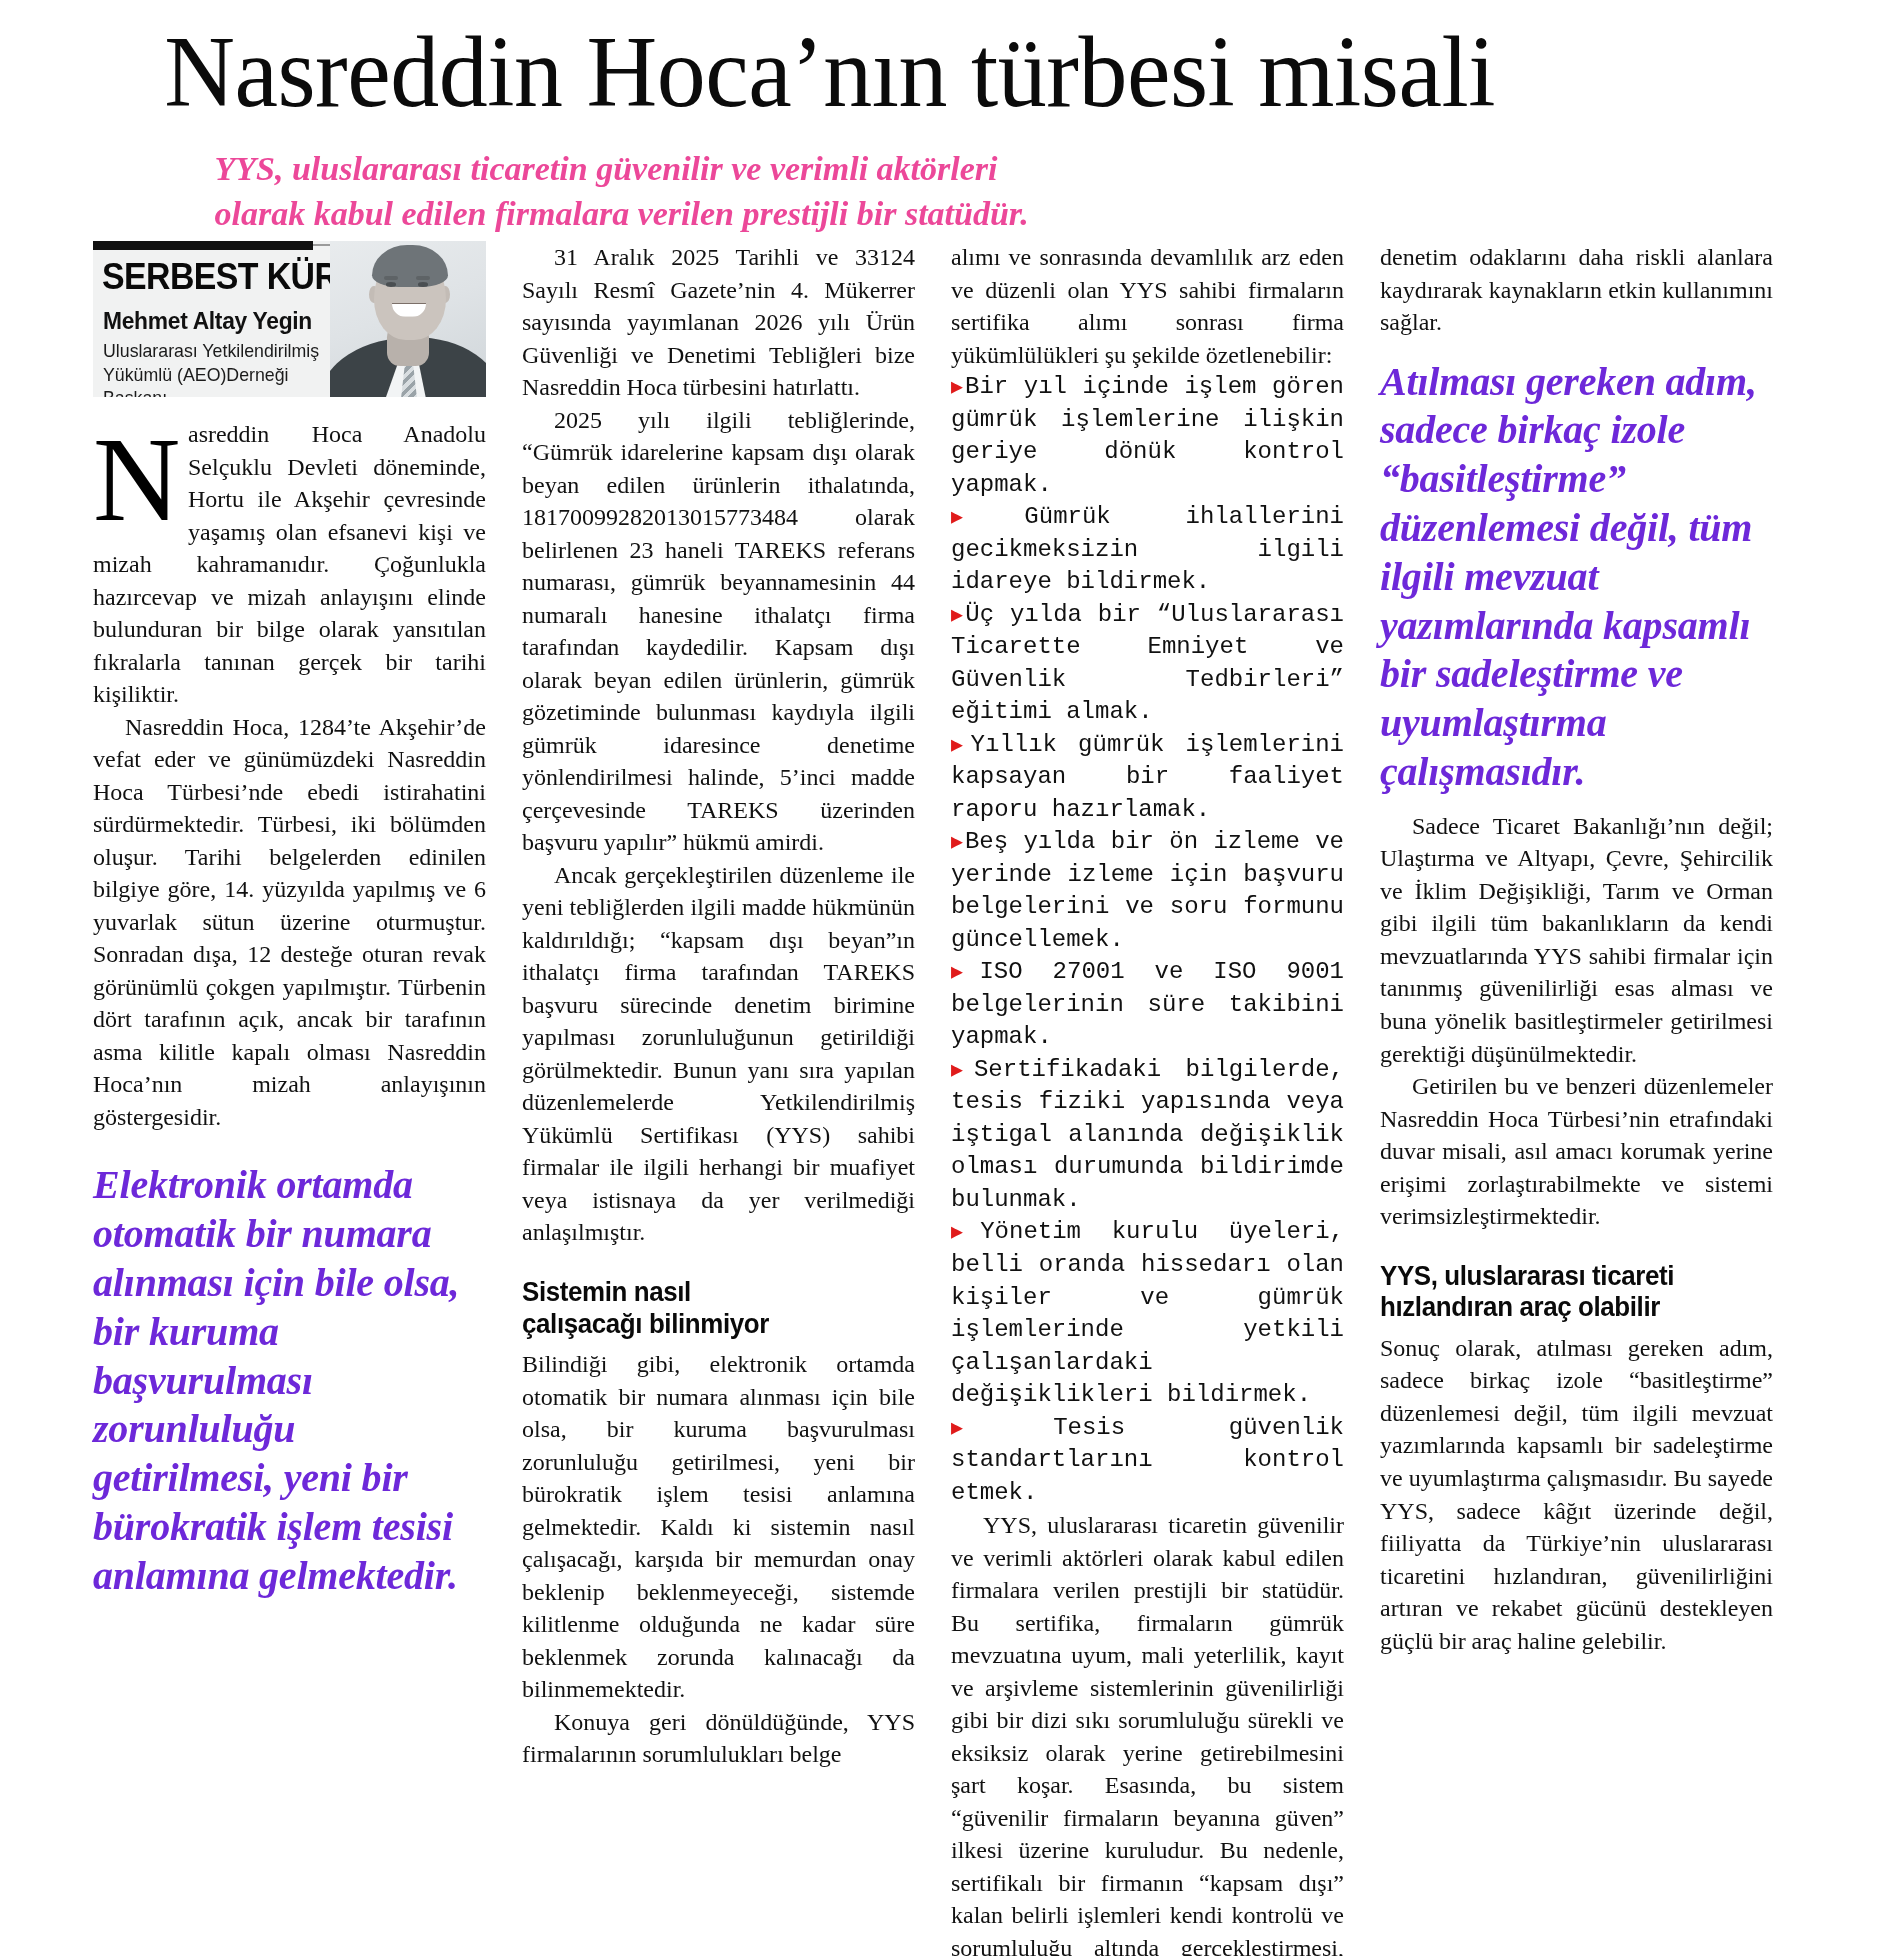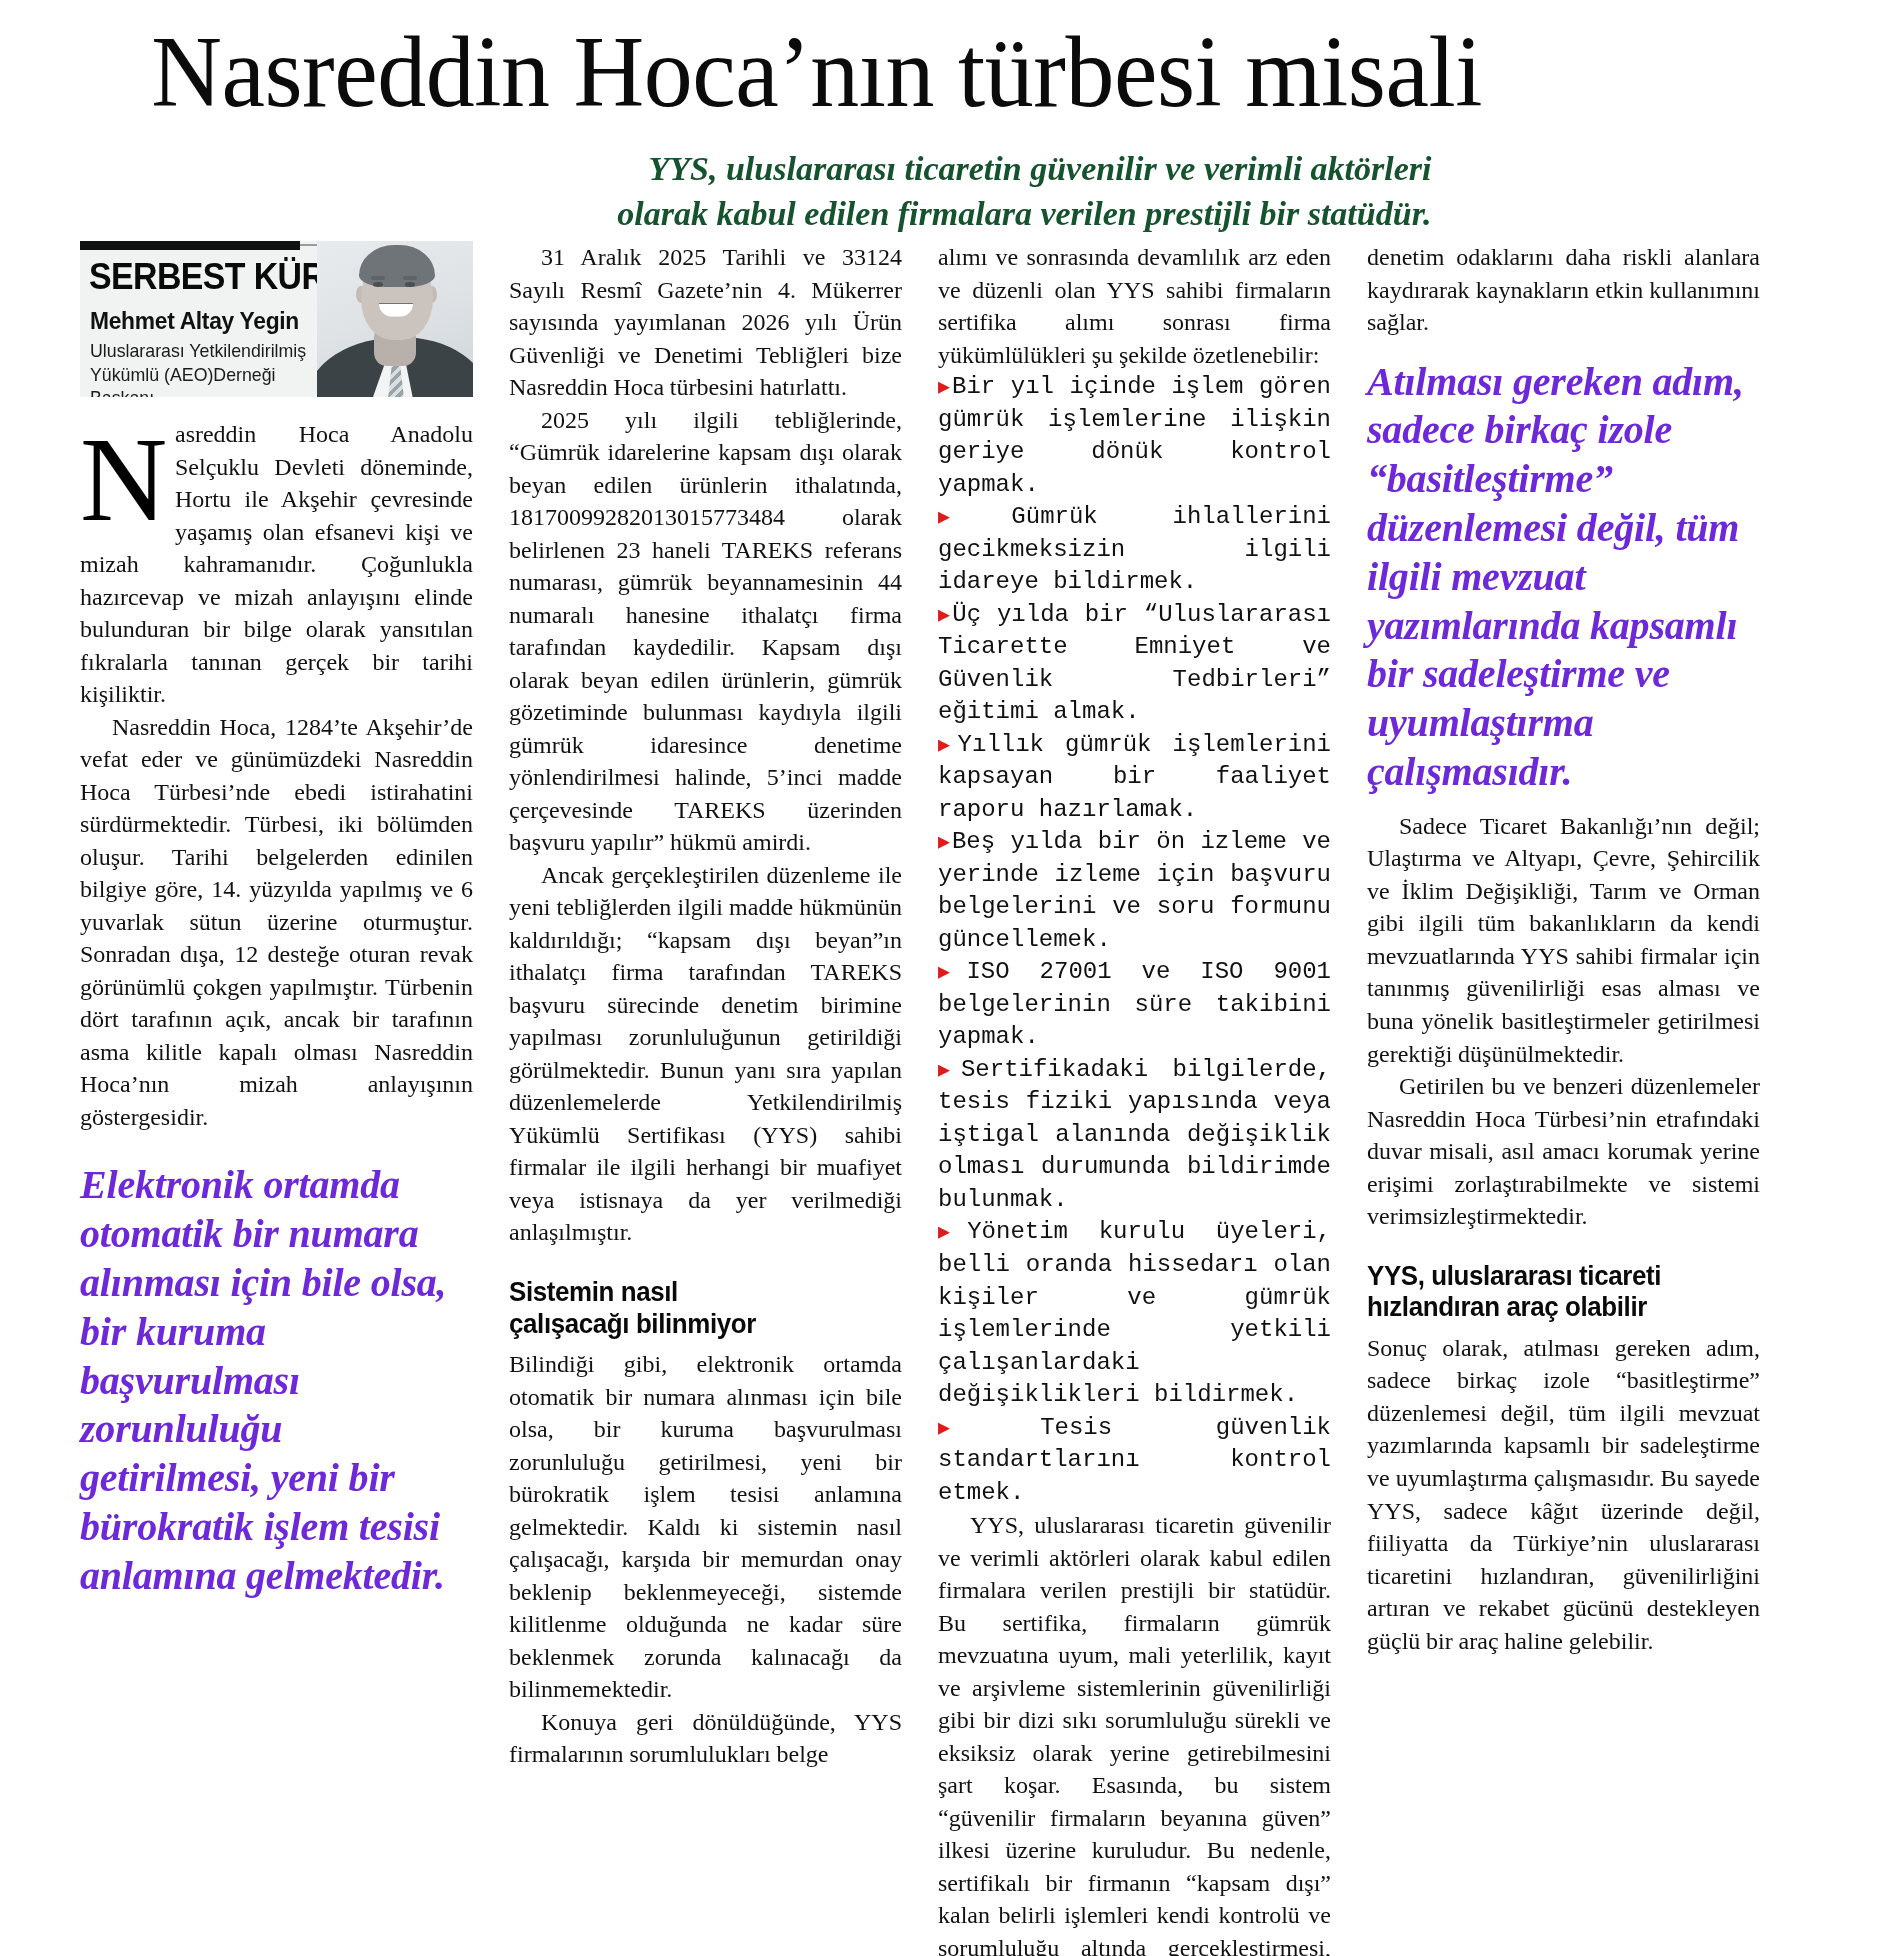--- a/index.html
+++ b/index.html
@@ -16,20 +16,21 @@
     position: relative;
     overflow: hidden;
   }
 
   .page {
     position: relative;
     width: 1633px;
     height: 1956px;
     padding: 0;
     box-sizing: border-box;
+    margin-left: 13px;
   }
 
   
   .headline-block {
     padding: 21px 95px 0 95px;
   }
   .headline {
     font-family: "Liberation Serif", "DejaVu Serif", serif;
     font-size: 101px;
     line-height: 1.02;
@@ -42,22 +43,22 @@
     margin: 0;
   }
   .subhead {
     margin: 23px auto 0 auto;
     width: 1230px;
     font-family: "Liberation Serif", "DejaVu Serif", serif;
     font-style: italic;
     font-weight: 700;
     font-size: 34px;
     line-height: 1.32;
-    text-align: right;
-    color: #14532d;
+    text-align: left;
+    color: #ec4899;
   }
 
   
   .columns {
     position: absolute;
     top: 241px;
     left: 80px;
     width: 1741px;
     display: flex;
     gap: 36px;

